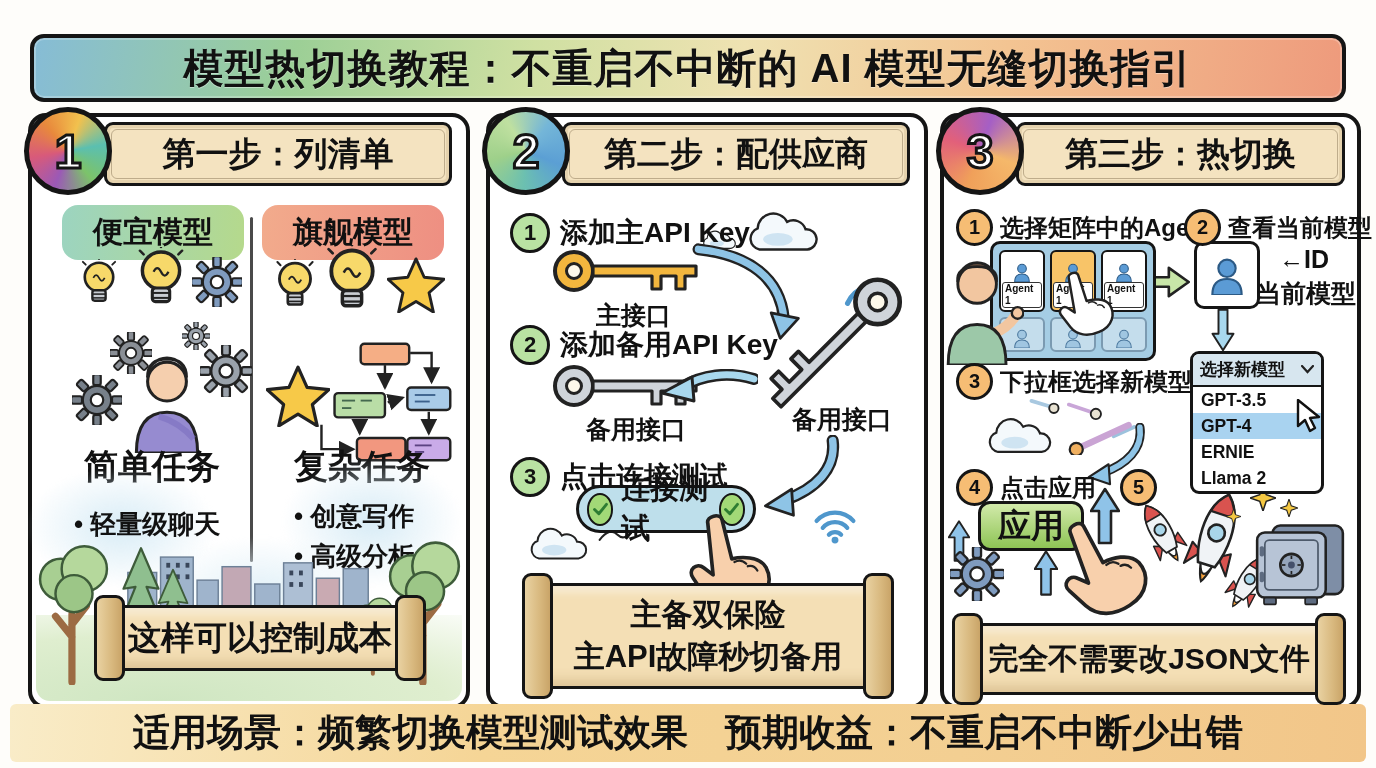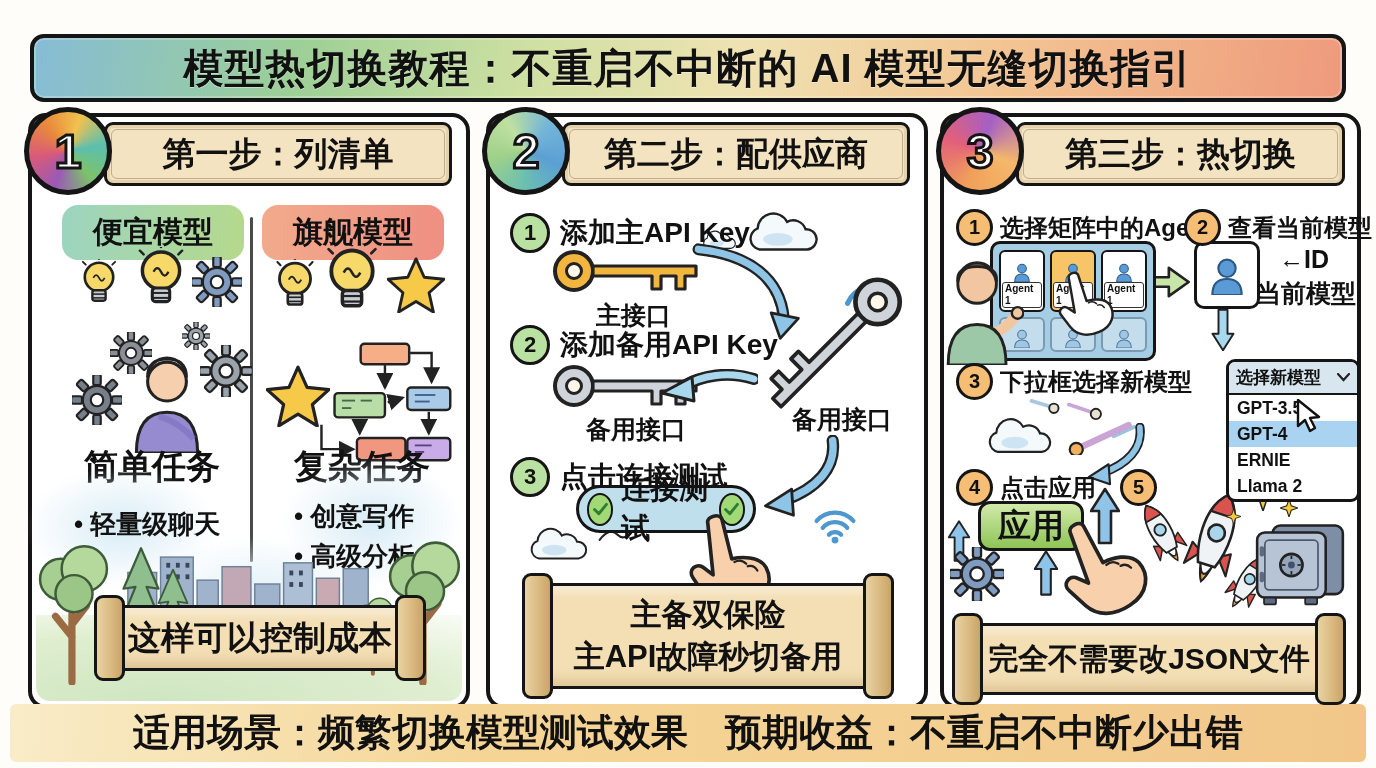--- a/index.html
+++ b/index.html
@@ -573,21 +573,21 @@
       <svg width="40" height="40">
           <use href="#miniperson"></use>
         </svg>
     </div>
     <div class="p3lbl" style="left:335px;top:128px;">←ID</div>
     <div class="p3lbl" style="left:312px;top:160px;">当前模型</div>
     <svg class="ic" style="left:266px;top:192px;width:26px;height:42px;transform:rotate(180deg);">
         <use href="#uparrow" style="--a:#a8d8ee"></use>
       </svg>
 
-    <div class="dd" style="left:246px;top:242px;margin-left:36px;">
+    <div class="dd" style="left:246px;top:234px;">
       <div class="hd">
         <span>选择新模型</span>
         <svg width="13" height="9">
             <path d="M1 1 L6.5 7 L12 1" fill="none" stroke="#222" stroke-width="2.2" stroke-linecap="round"></path>
           </svg>
       </div>
       <div class="opt">GPT-3.5</div>
       <div class="opt sel">GPT-4</div>
       <div class="opt">ERNIE</div>
       <div class="opt">Llama 2</div>

